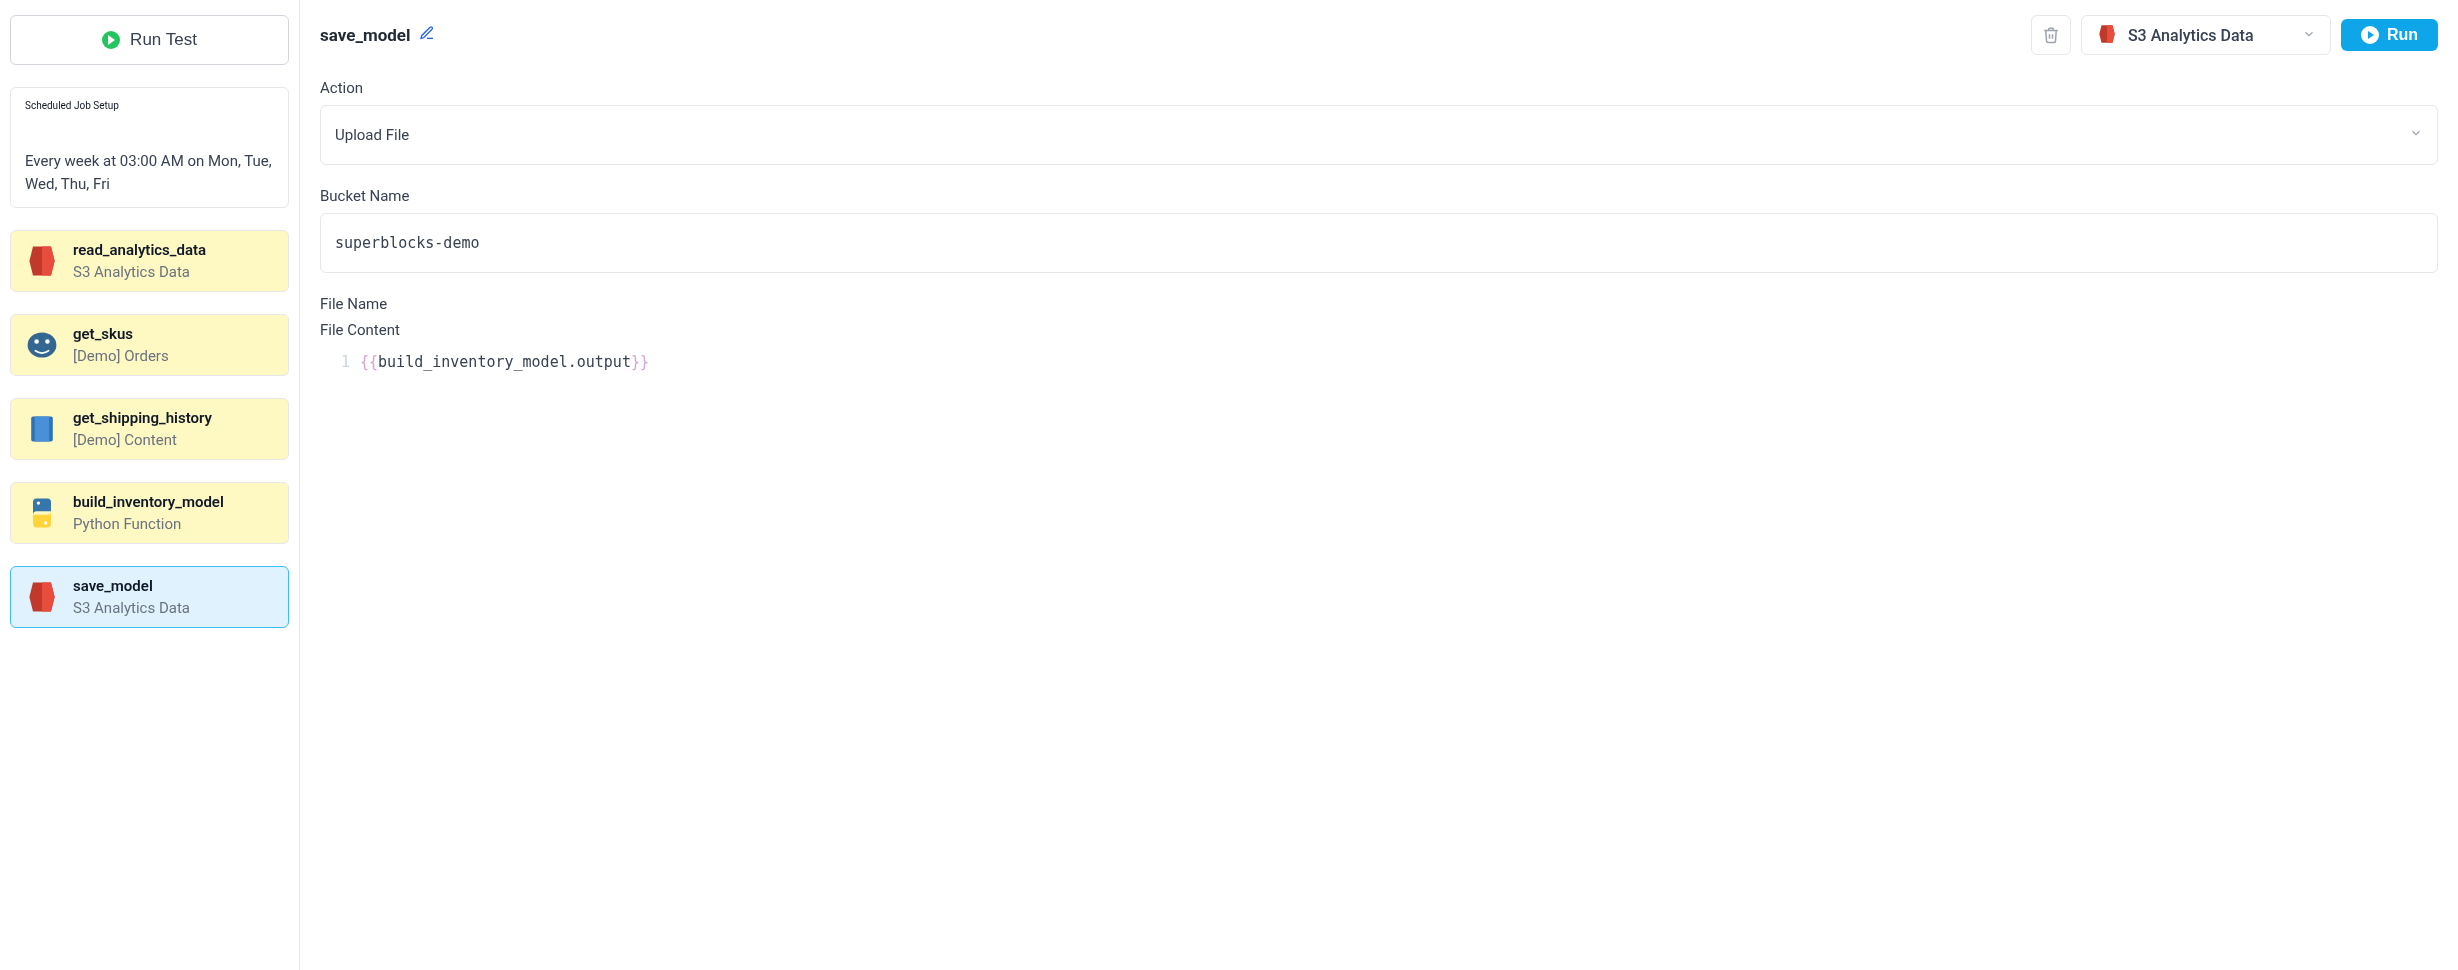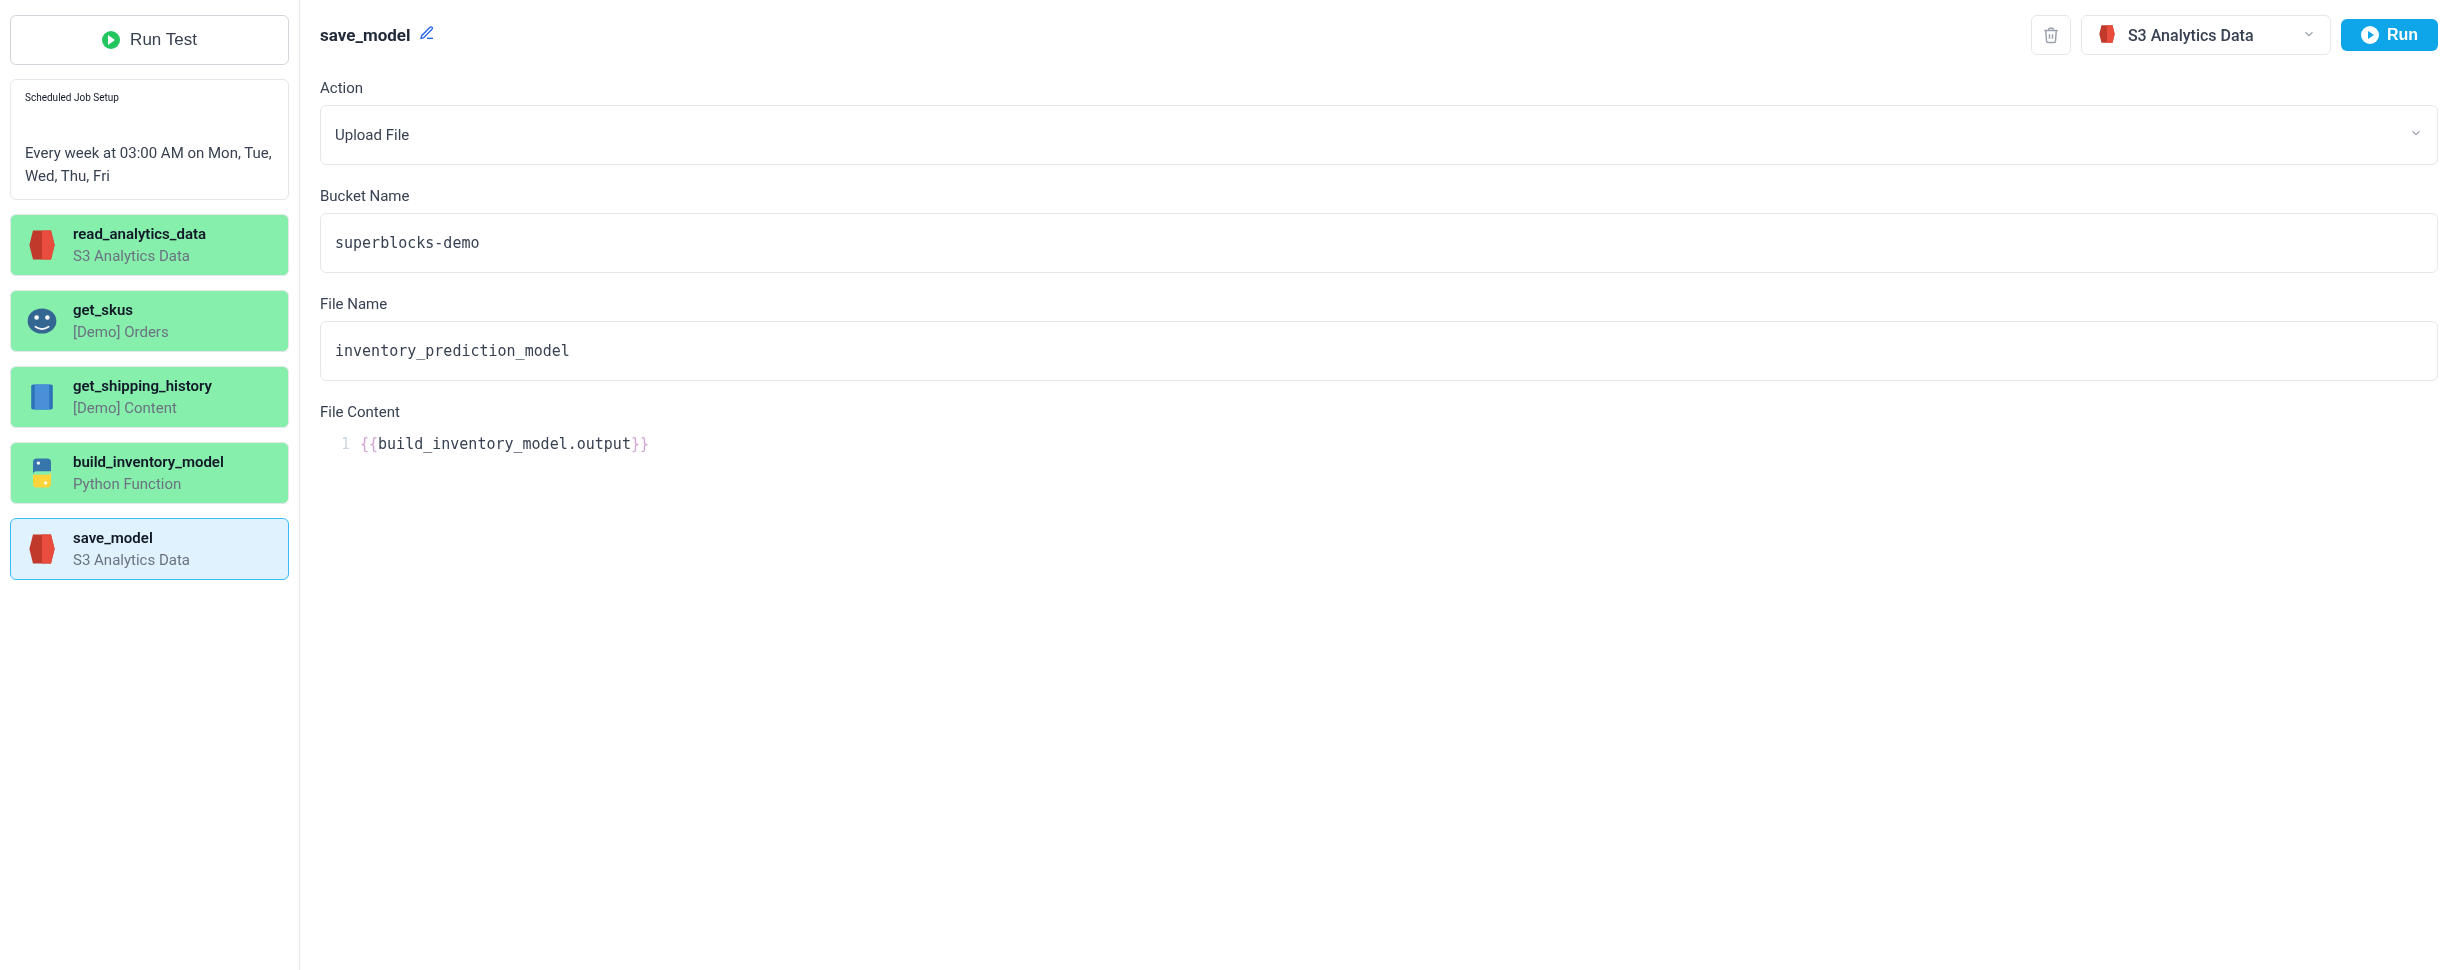--- a/index.html
+++ b/index.html
@@ -13,21 +13,21 @@
   width: 2458px;
 }
 
 
 .sidebar {
   width: 300px;
   padding: 15px 10px;
   border-right: 1px solid #e5e7eb;
   display: flex;
   flex-direction: column;
-  gap: 14px;
+  gap: 22px;
 }
 .run-test-btn {
   border: 1px solid #d1d5db;
   background: #fff;
   border-radius: 6px;
   padding: 14px 12px;
   display: flex;
   align-items: center;
   justify-content: center;
   gap: 10px;
@@ -68,21 +68,21 @@
   margin-top: 39px;
 }
 .step-card {
   border: 1px solid #e5e7eb;
   border-radius: 6px;
   padding: 10px 12px;
   display: flex;
   align-items: center;
   gap: 12px;
   cursor: pointer;
-  background: #86efac;
+  background: #fef9c3;
 }
 .step-card.selected {
   border: 1.5px solid #38bdf8;
   background: #e0f2fe;
 }
 .step-icon {
   width: 38px; height: 38px;
   display: flex;
   align-items: center;
   justify-content: center;
@@ -344,23 +344,20 @@
         </svg>
     </span>
   </div>
 
   <div class="form-label">Bucket Name</div>
   <div class="form-input mono">
     <span>superblocks-demo</span>
   </div>
 
   <div class="form-label">File Name</div>
-  <div class="form-input mono">
-    <span>inventory_prediction_model</span>
-  </div>
 
   <div class="form-label">File Content</div>
   <div class="code-area">
     <div class="code-row">
       <div class="line-num">1</div>
       <div>
         <span class="tok-brace">{{</span><span class="tok-code">build_inventory_model.output</span><span class="tok-brace">}}</span>
       </div>
     </div>
   </div>

